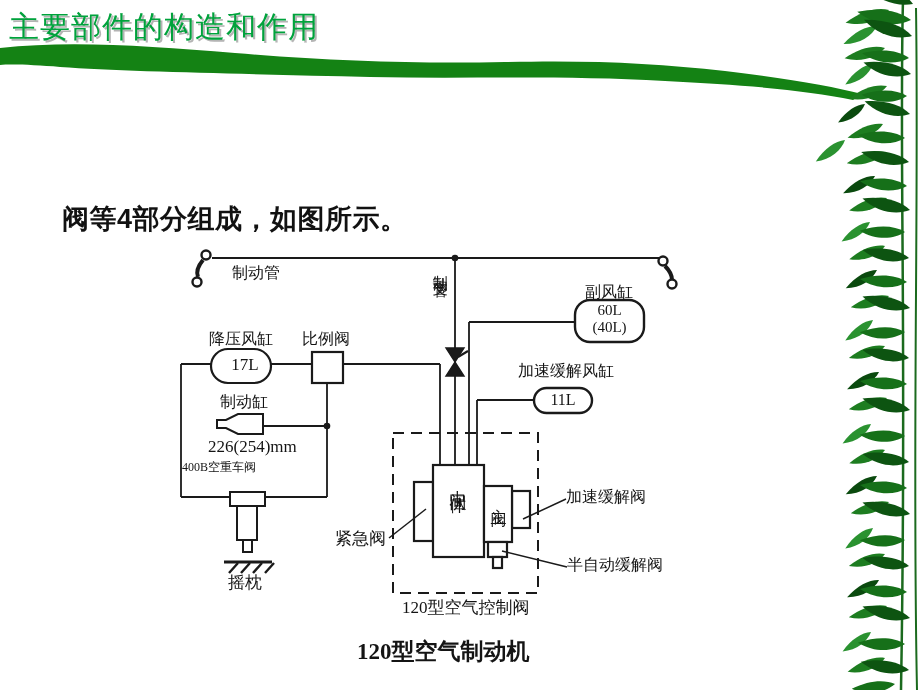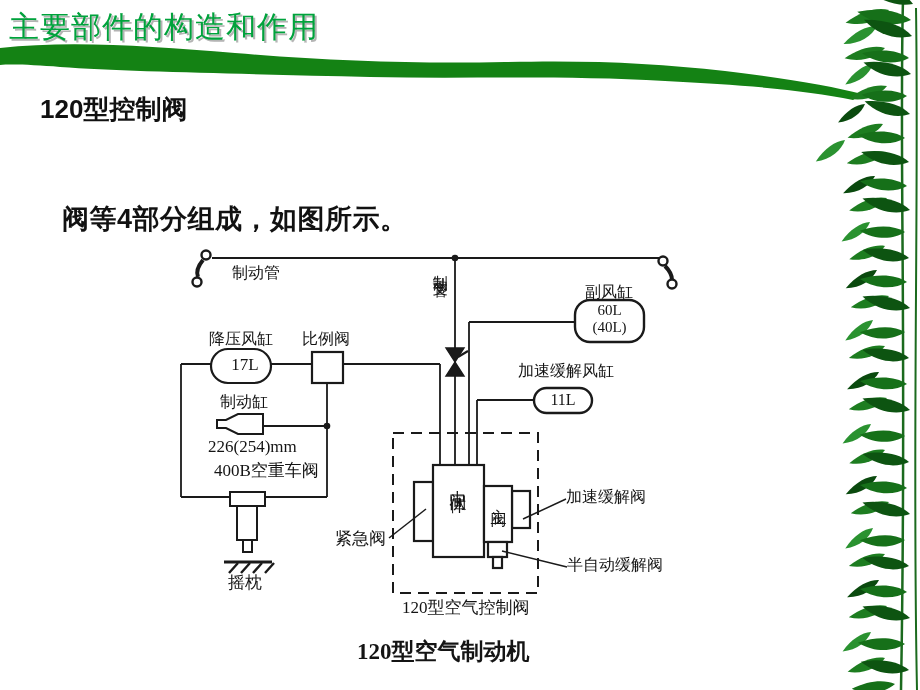--- a/index.html
+++ b/index.html
@@ -59,21 +59,20 @@
       C330 19 420 22 505 20
       C590 18 655 21 725 29
       C785 36 832 44 862 52
       L853 58
       C805 48 745 43 665 39
       C565 33 470 37 370 35
       C260 32 130 30 60 25
       C35 23 12 22 0 23 Z"></path>
   </svg>
 
-  <div class="heading">120型控制阀</div>
   <div class="body-line l2">阀等4部分组成，如图所示。</div>
 
   <svg class="diagram-svg" width="920" height="690" viewBox="0 0 920 690">
     <g stroke="#1a1a1a" fill="none" stroke-width="1.8">
 
       <path d="M212 258 H662"></path>
 
       <g stroke-width="2.4">
         <path d="M203 260 C198 266 196 272 198 277" stroke-width="4"></path>
         <circle cx="206" cy="255" r="4.5" fill="#fff"></circle>
@@ -143,21 +142,21 @@
     </g>
   </svg>
 
   <div class="lbl" style="left:232px;top:264px;">制动管</div>
   <div class="lbl vtext" style="left:431px;top:263px;font-size:15px;">制动支管</div>
   <div class="lbl" style="left:209px;top:330px;">降压风缸</div>
   <div class="lbl center" style="left:211px;top:355px;width:68px;font-size:17px;">17L</div>
   <div class="lbl" style="left:302px;top:330px;">比例阀</div>
   <div class="lbl" style="left:220px;top:393px;">制动缸</div>
   <div class="lbl" style="left:208px;top:437px;font-size:17px;">226(254)mm</div>
-  <div class="lbl" style="left:214px;top:461px;font-size:17px;">400B空重车阀</div>
+  <div class="lbl" style="left:182px;top:461px;font-size:12px;">400B空重车阀</div>
   <div class="lbl" style="left:228px;top:573px;font-size:17px;">摇枕</div>
   <div class="lbl" style="left:585px;top:283px;">副风缸</div>
   <div class="lbl center" style="left:575px;top:302px;width:69px;font-size:15px;">
     <span>60L</span><br>
     <span>(40L)</span>
   </div>
   <div class="lbl" style="left:518px;top:362px;">加速缓解风缸</div>
   <div class="lbl center" style="left:534px;top:391px;width:58px;">11L</div>
   <div class="lbl" style="left:335px;top:529px;font-size:17px;">紧急阀</div>
   <div class="lbl" style="left:566px;top:488px;">加速缓解阀</div>

